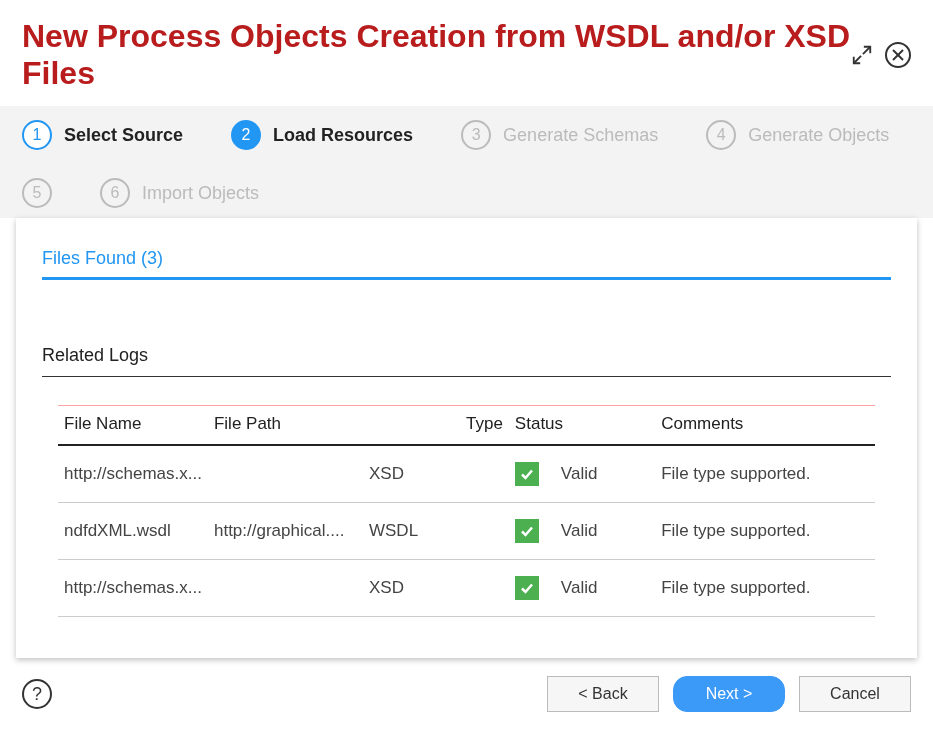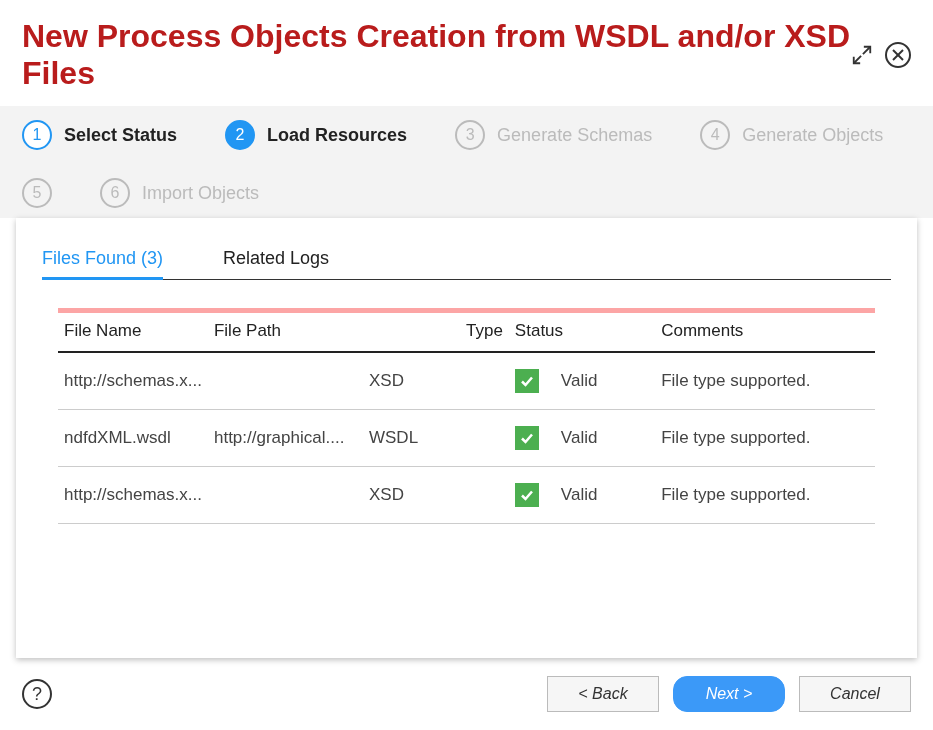--- a/index.html
+++ b/index.html
@@ -103,20 +103,21 @@
     flex-direction: column;
     padding: 24px 26px 20px 26px;
     position: relative;
     min-height: 0;
   }
   .tabs {
     display: flex;
     gap: 60px;
     border-bottom: 1px solid #333;
     margin-bottom: 0;
+    flex-direction: column;
   }
   .tab {
     font-size: 18px;
     color: #222;
     padding: 6px 0 10px 0;
     cursor: pointer;
     position: relative;
   }
   .tab.active {
     color: #2196f3;
@@ -137,21 +138,21 @@
     width: 100%;
     border-collapse: collapse;
   }
   thead th {
     text-align: left;
     font-weight: 400;
     font-size: 17px;
     color: #222;
     padding: 8px 6px 10px 6px;
     border-bottom: 2px solid #222;
-    border-top: 5px solid #fca5a5;
+    border-top: 1px solid #fca5a5;
   }
   tbody td {
     font-size: 17px;
     color: #444;
     padding: 16px 6px;
     border-bottom: 1px solid #ccc;
     vertical-align: middle;
     white-space: nowrap;
     overflow: hidden;
     text-overflow: ellipsis;
@@ -201,21 +202,20 @@
     min-width: 112px;
     height: 36px;
     border: 1px solid #bbb;
     background: #f6f6f6;
     font-size: 16px;
     color: #333;
     cursor: pointer;
     display: flex;
     align-items: center;
     justify-content: center;
-    font-style: italic;
   }
   .btn.primary {
     background: #3b99f8;
     border-color: #3b99f8;
     color: #fff;
     border-radius: 14px;
   }
 </style>
 </head>
 <body>
@@ -238,21 +238,21 @@
           <line x1="2" y1="2" x2="12" y2="12"></line>
           <line x1="12" y1="2" x2="2" y2="12"></line>
         </svg>
       </span>
     </div>
   </div>
 
   <div class="steps-bar">
     <div class="step completed">
       <div class="step-num">1</div>
-      <div class="step-label">Select Status</div>
+      <div class="step-label">Select Source</div>
     </div>
     <div class="step active">
       <div class="step-num">2</div>
       <div class="step-label">Load Resources</div>
     </div>
     <div class="step">
       <div class="step-num">3</div>
       <div class="step-label">Generate Schemas</div>
     </div>
     <div class="step">

